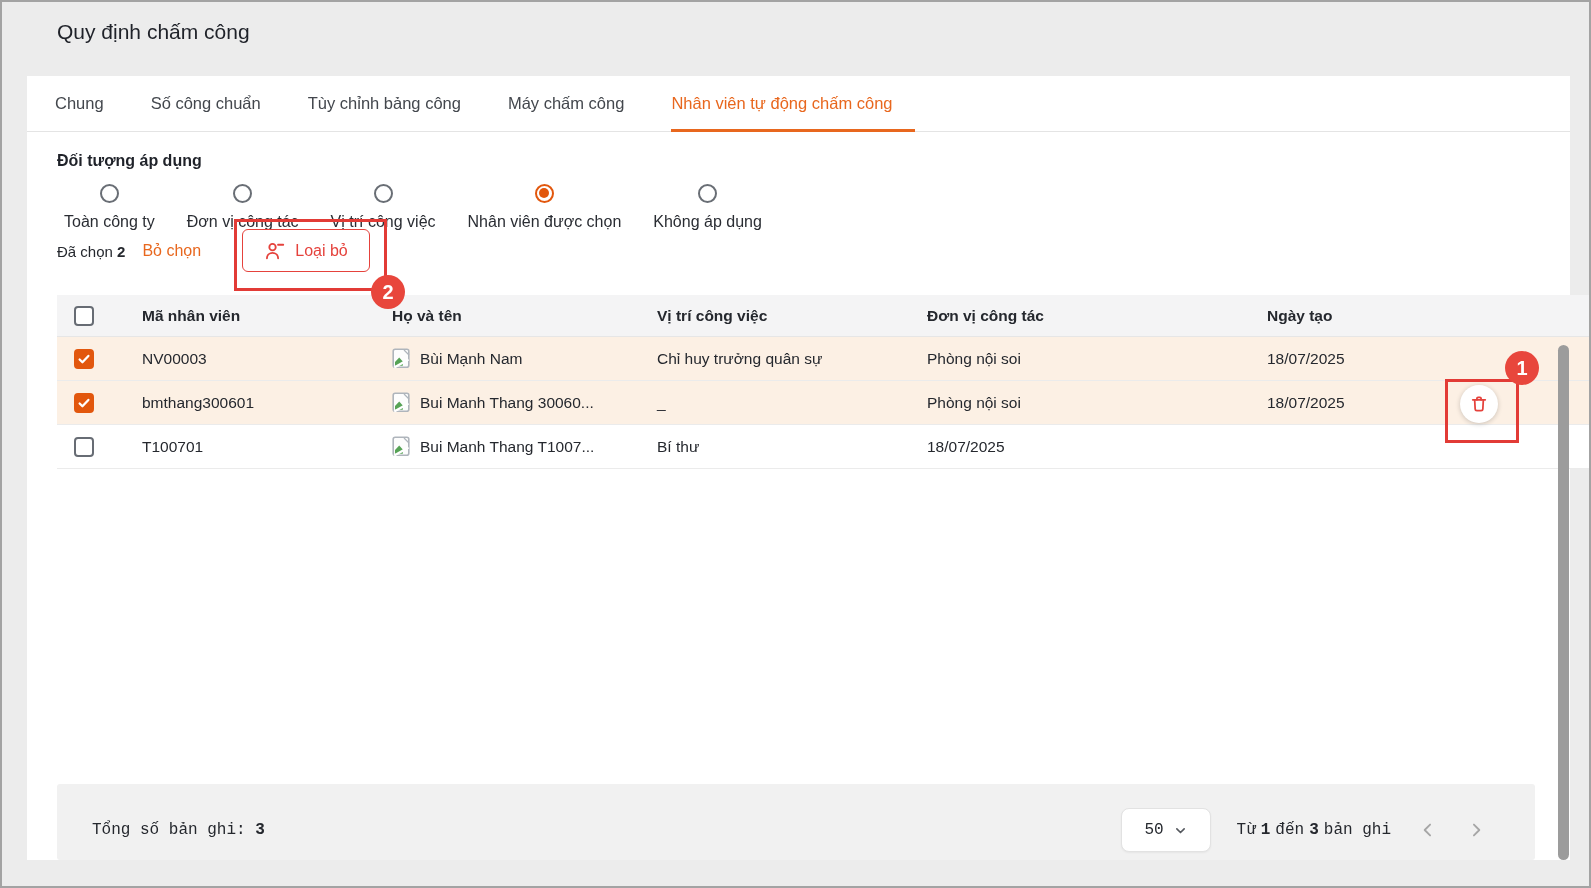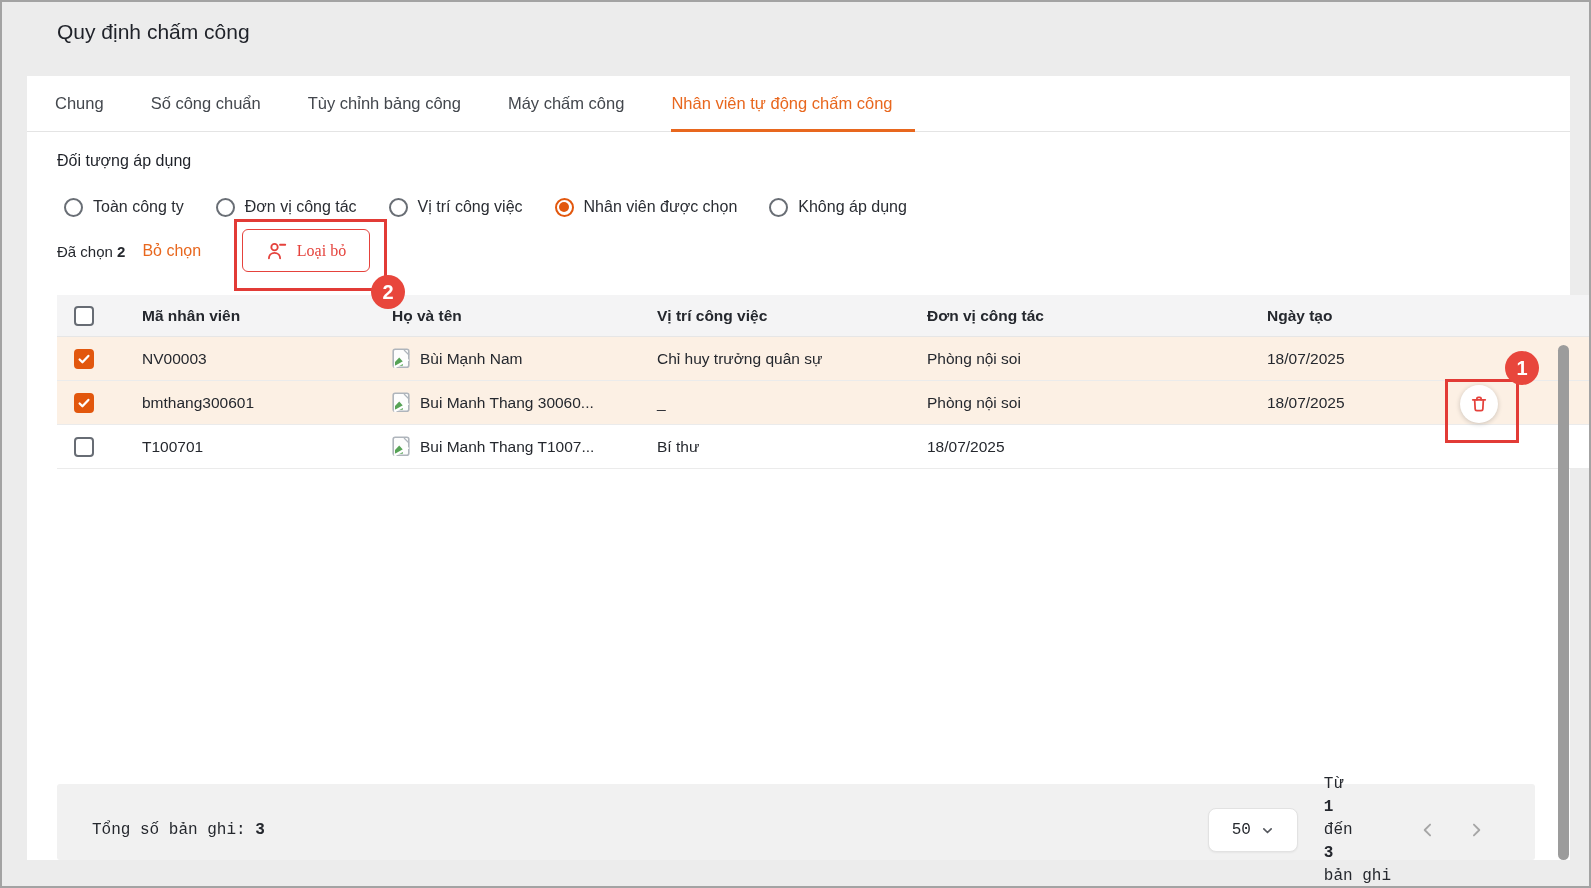--- a/index.html
+++ b/index.html
@@ -30,43 +30,43 @@
   }
   .tab{
     position:relative;height:56px;line-height:54px;font-size:16.5px;color:#43474D;
     cursor:pointer;white-space:nowrap;
   }
   .tab.active{color:var(--accent);}
   .tab.active::after{
     content:"";position:absolute;left:0;right:-22px;bottom:0;height:3px;background:var(--accent);
   }
   
-  .section-label{position:absolute;left:30px;top:76px;font-size:16px;font-weight:400;color:#1F2229;}
+  .section-label{position:absolute;left:30px;top:76px;font-size:16px;font-weight:700;color:#1F2229;}
   .radio-row{position:absolute;left:37px;top:112px;height:38px;display:flex;align-items:center;gap:32px;}
-  .radio-item{display:flex;align-items:center;gap:10px;cursor:pointer;}
+  .radio-item{display:flex;align-items:center;gap:10px;cursor:pointer;flex-direction:column;}
   .radio-dot{
     position:relative;width:19px;height:19px;border-radius:50%;
     border:2.5px solid #696E75;flex:0 0 auto;background:#fff;
   }
   .radio-item.selected .radio-dot{border-color:var(--ctrl);}
   .radio-item.selected .radio-dot::after{
     content:"";position:absolute;left:50%;top:50%;width:10px;height:10px;margin:-5px 0 0 -5px;
     border-radius:50%;background:var(--ctrl);
   }
   .radio-label{font-size:16px;color:#2A2D33;}
   
   .sel-bar{position:absolute;left:30px;top:157px;height:36px;display:flex;align-items:center;gap:17px;}
   .sel-count-wrap{font-size:15px;color:#25282E;}
   .sel-count{font-weight:700;}
   .deselect-link{font-size:16px;color:var(--accent);cursor:pointer;}
   .remove-btn{
     position:absolute;left:215px;top:153px;width:128px;height:43px;
     background:#fff;border:1px solid var(--red);border-radius:6px;
     display:flex;align-items:center;justify-content:center;gap:9px;
-    color:var(--red);font-size:16px;cursor:pointer;font-family:Liberation Serif, serif;
+    color:var(--red);font-size:16px;cursor:pointer;font-family:Liberation Sans, sans-serif;
   }
   
   .emp-table{position:absolute;left:30px;top:219px;width:1576px;}
   .t-row{display:flex;align-items:center;height:44px;border-bottom:1px solid #EBEBEB;background:#fff;font-size:15.5px;}
   .t-head{height:42px;background:#F4F4F5;font-weight:700;border-bottom:1px solid #E6E6E6;}
   .t-row.selected{background:var(--rowhl);}
   .col-check{width:85px;padding-left:17px;}
   .col-code{width:250px;}
   .col-name{width:265px;display:flex;align-items:center;gap:9px;}
   .col-pos{width:270px;}
@@ -87,21 +87,21 @@
     padding:16px 48px 0 35px;border-radius:3px;font-size:16px;font-family:Liberation Mono, monospace;
   }
   .footer-right{display:flex;align-items:center;gap:26px;}
   .bold{font-weight:700;}
   .page-size{
     width:90px;height:44px;background:#fff;border:1px solid #E2E2E2;border-radius:8px;
     display:flex;align-items:center;justify-content:center;gap:10px;cursor:pointer;
     box-shadow:0 1px 2px rgba(0,0,0,0.05);font-size:16px;
   }
   .pager-chev{width:22px;height:22px;display:flex;align-items:center;justify-content:center;cursor:pointer;}
-  .range-text{display:flex;gap:5px;flex-direction:column;}
+  .range-text{display:flex;gap:5px;}
   
   .trash-btn{
     position:absolute;left:1458px;top:383px;width:38px;height:38px;border-radius:50%;
     background:#fff;border:none;box-shadow:0 1px 5px rgba(0,0,0,0.2);
     display:flex;align-items:center;justify-content:center;cursor:pointer;
   }
   .ann-box{position:absolute;border:3px solid #E23B36;background:transparent;}
   .ann-box.b2{left:232px;top:217px;width:153px;height:72px;}
   .ann-box.b1{left:1443px;top:377px;width:74px;height:64px;}
   .ann-badge{

